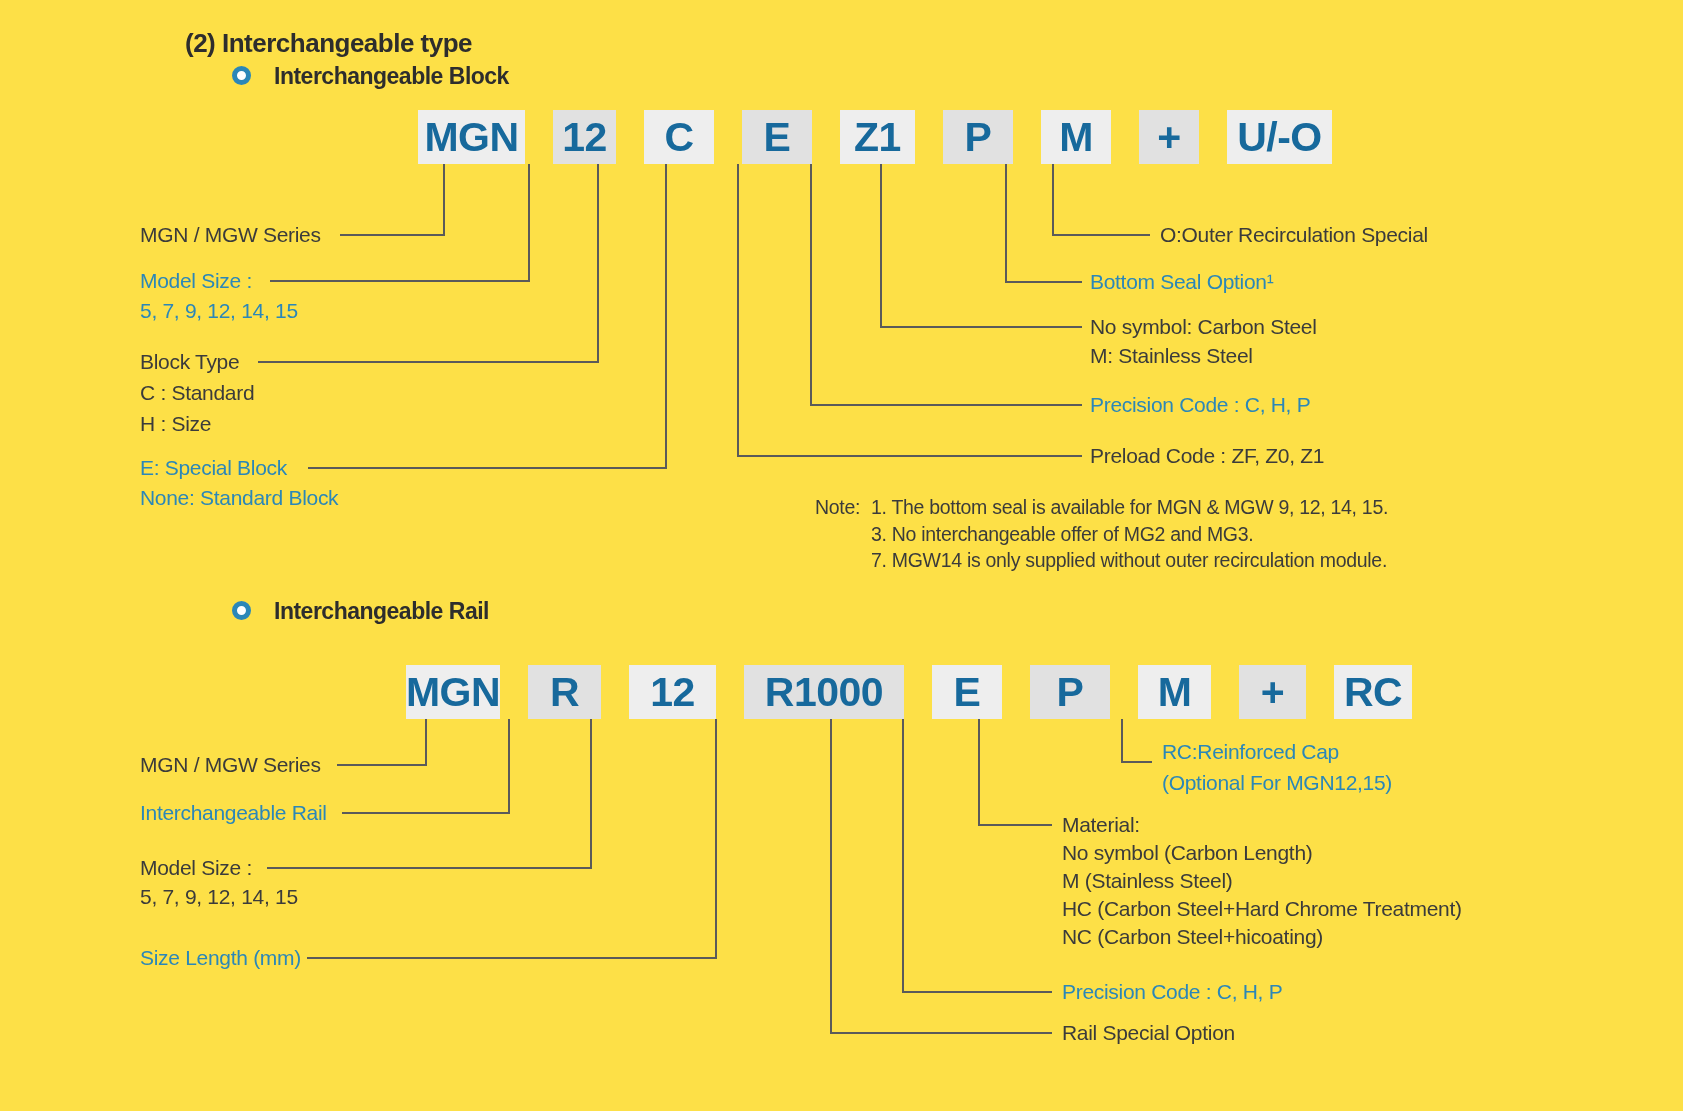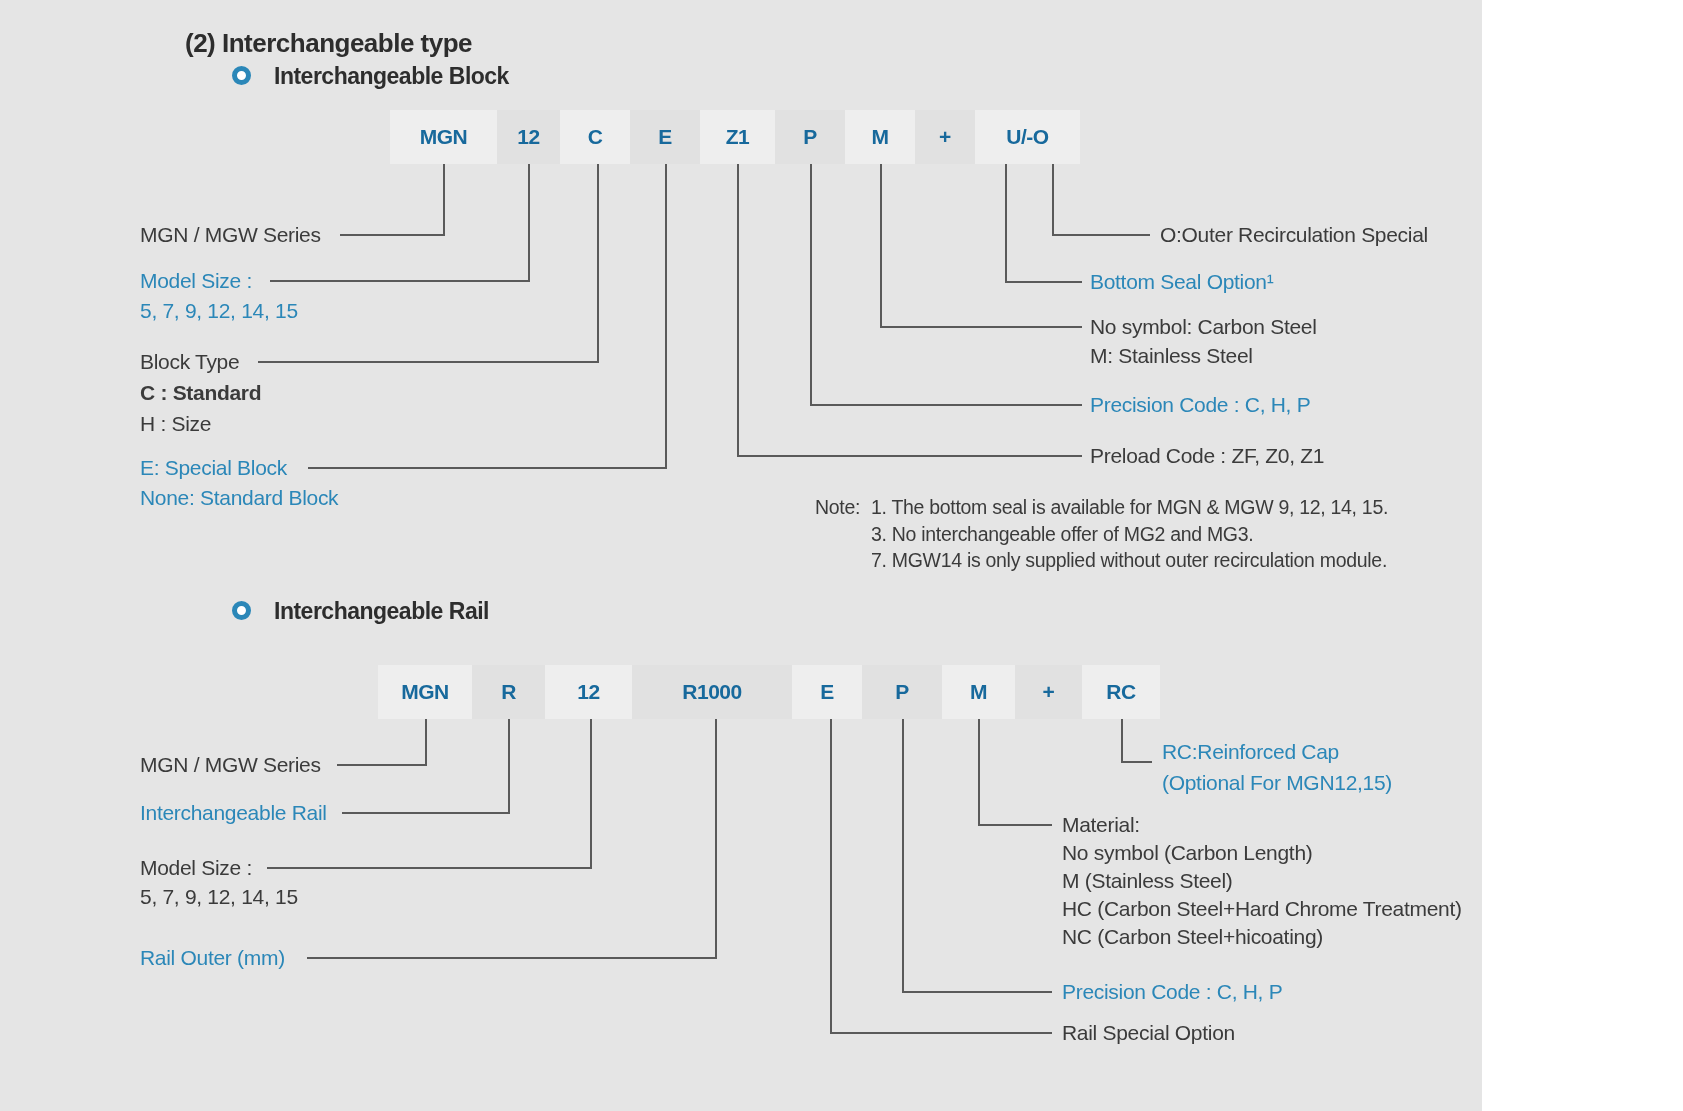--- a/index.html
+++ b/index.html
@@ -1,25 +1,25 @@
 <!DOCTYPE html>
 <html><head>
 <meta charset="utf-8">
 <style>
   html,body{margin:0;padding:0;background:#ffffff;}
-  .canvas{position:relative;width:1482px;height:1111px;background:#e5e5e5;overflow:hidden;
+  .canvas{position:relative;width:1683px;height:1111px;background:#fde047;overflow:hidden;
           font-family:"Liberation Sans","DejaVu Sans",sans-serif;color:#3b3b3b;}
   .abs{position:absolute;white-space:nowrap;}
   .vcenter{transform:translateY(-50%);}
   .title{font-size:26px;font-weight:bold;color:#2d2d2d;letter-spacing:-0.5px;}
   .section-head{font-size:23px;font-weight:bold;color:#2d2d2d;letter-spacing:-0.5px;}
   .bullet{position:absolute;width:9px;height:9px;border:5px solid #2b87b8;border-radius:50%;background:#fff;}
   .code-row{position:absolute;display:flex;}
   .code-cell{display:flex;align-items:center;justify-content:center;
-             font-size:21px;font-weight:bold;color:#17699c;letter-spacing:-0.5px;}
+             font-size:41px;font-weight:bold;color:#17699c;letter-spacing:-0.5px;margin-left:28px;}
   .cell-a{background:#eeeeee;}
   .cell-b{background:#e1e1e1;}
   .lbl{font-size:21px;letter-spacing:-0.3px;}
   .dark{color:#3b3b3b;}
   .blue{color:#2b87b8;}
   .v{position:absolute;width:2px;background:#5a5a5a;}
   .h{position:absolute;height:2px;background:#5a5a5a;}
   .notes{position:absolute;left:815px;top:494px;font-size:19.5px;line-height:26.5px;color:#3b3b3b;letter-spacing:-0.3px;}
   .note-row{display:flex;white-space:nowrap;}
   .note-prefix{width:56px;flex:0 0 56px;}
@@ -62,21 +62,21 @@
   <div class="h" style="left:880px;top:326px;width:202px;"></div>
   <div class="v" style="left:1005px;top:164px;height:118px;"></div>
   <div class="h" style="left:1005px;top:281px;width:77px;"></div>
   <div class="v" style="left:1052px;top:164px;height:71px;"></div>
   <div class="h" style="left:1052px;top:234px;width:98px;"></div>
 
   <div class="abs lbl dark vcenter" style="left:140px;top:235px;">MGN / MGW Series</div>
   <div class="abs lbl blue vcenter" style="left:140px;top:281px;">Model Size :</div>
   <div class="abs lbl blue vcenter" style="left:140px;top:311px;">5, 7, 9, 12, 14, 15</div>
   <div class="abs lbl dark vcenter" style="left:140px;top:362px;">Block Type</div>
-  <div class="abs lbl dark vcenter" style="left:140px;top:393px;font-weight:bold;">C : Standard</div>
+  <div class="abs lbl dark vcenter" style="left:140px;top:393px;">C : Standard</div>
   <div class="abs lbl dark vcenter" style="left:140px;top:424px;">H : Size</div>
   <div class="abs lbl blue vcenter" style="left:140px;top:468px;">E: Special Block</div>
   <div class="abs lbl blue vcenter" style="left:140px;top:498px;">None: Standard Block</div>
 
   <div class="abs lbl dark vcenter" style="left:1160px;top:235px;">O:Outer Recirculation Special</div>
   <div class="abs lbl blue vcenter" style="left:1090px;top:282px;">Bottom Seal Option¹</div>
   <div class="abs lbl dark vcenter" style="left:1090px;top:327px;">No symbol: Carbon Steel</div>
   <div class="abs lbl dark vcenter" style="left:1090px;top:356px;">M: Stainless Steel</div>
   <div class="abs lbl blue vcenter" style="left:1090px;top:405px;">Precision Code : C, H, P</div>
   <div class="abs lbl dark vcenter" style="left:1090px;top:456px;">Preload Code : ZF, Z0, Z1</div>
@@ -125,21 +125,21 @@
   <div class="h" style="left:978px;top:824px;width:74px;"></div>
   <div class="v" style="left:902px;top:719px;height:273px;"></div>
   <div class="h" style="left:902px;top:991px;width:150px;"></div>
   <div class="v" style="left:830px;top:719px;height:314px;"></div>
   <div class="h" style="left:830px;top:1032px;width:222px;"></div>
 
   <div class="abs lbl dark vcenter" style="left:140px;top:765px;">MGN / MGW Series</div>
   <div class="abs lbl blue vcenter" style="left:140px;top:813px;">Interchangeable Rail</div>
   <div class="abs lbl dark vcenter" style="left:140px;top:868px;">Model Size :</div>
   <div class="abs lbl dark vcenter" style="left:140px;top:897px;">5, 7, 9, 12, 14, 15</div>
-  <div class="abs lbl blue vcenter" style="left:140px;top:958px;">Rail Outer (mm)</div>
+  <div class="abs lbl blue vcenter" style="left:140px;top:958px;">Size Length (mm)</div>
 
   <div class="abs lbl blue vcenter" style="left:1162px;top:752px;">RC:Reinforced Cap</div>
   <div class="abs lbl blue vcenter" style="left:1162px;top:783px;">(Optional For MGN12,15)</div>
   <div class="abs lbl dark vcenter" style="left:1062px;top:825px;">Material:</div>
   <div class="abs lbl dark vcenter" style="left:1062px;top:853px;">No symbol (Carbon Length)</div>
   <div class="abs lbl dark vcenter" style="left:1062px;top:881px;">M (Stainless Steel)</div>
   <div class="abs lbl dark vcenter" style="left:1062px;top:909px;">HC (Carbon Steel+Hard Chrome Treatment)</div>
   <div class="abs lbl dark vcenter" style="left:1062px;top:937px;">NC (Carbon Steel+hicoating)</div>
   <div class="abs lbl blue vcenter" style="left:1062px;top:992px;">Precision Code : C, H, P</div>
   <div class="abs lbl dark vcenter" style="left:1062px;top:1033px;">Rail Special Option</div>

